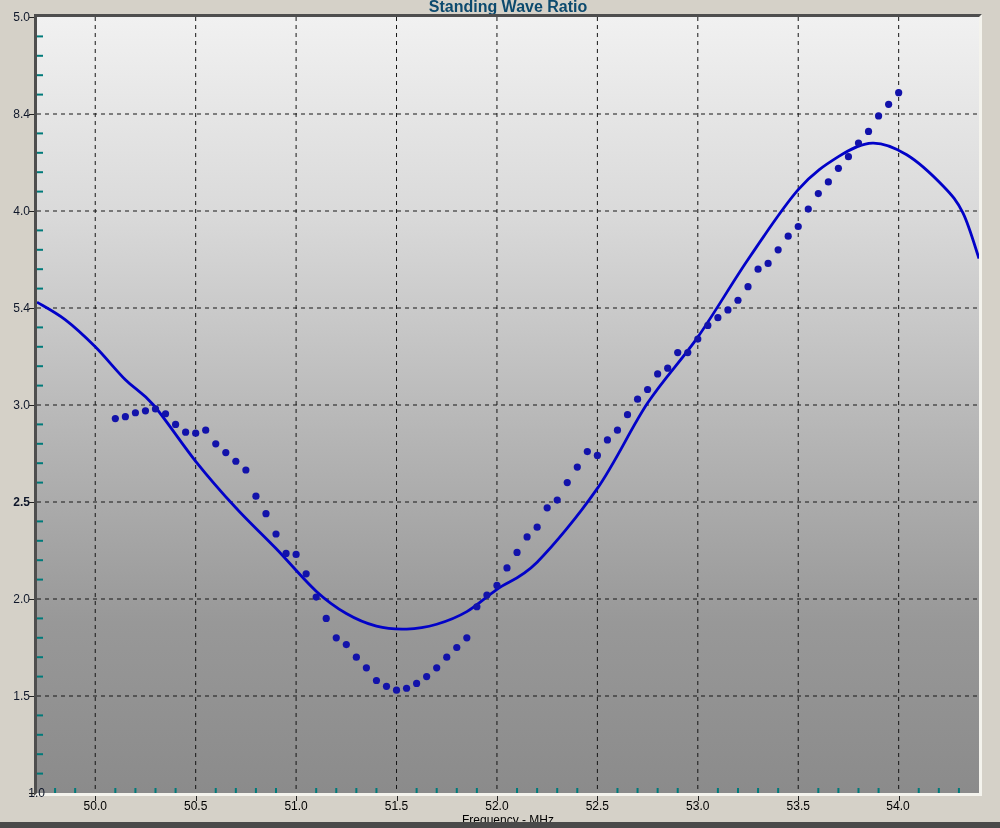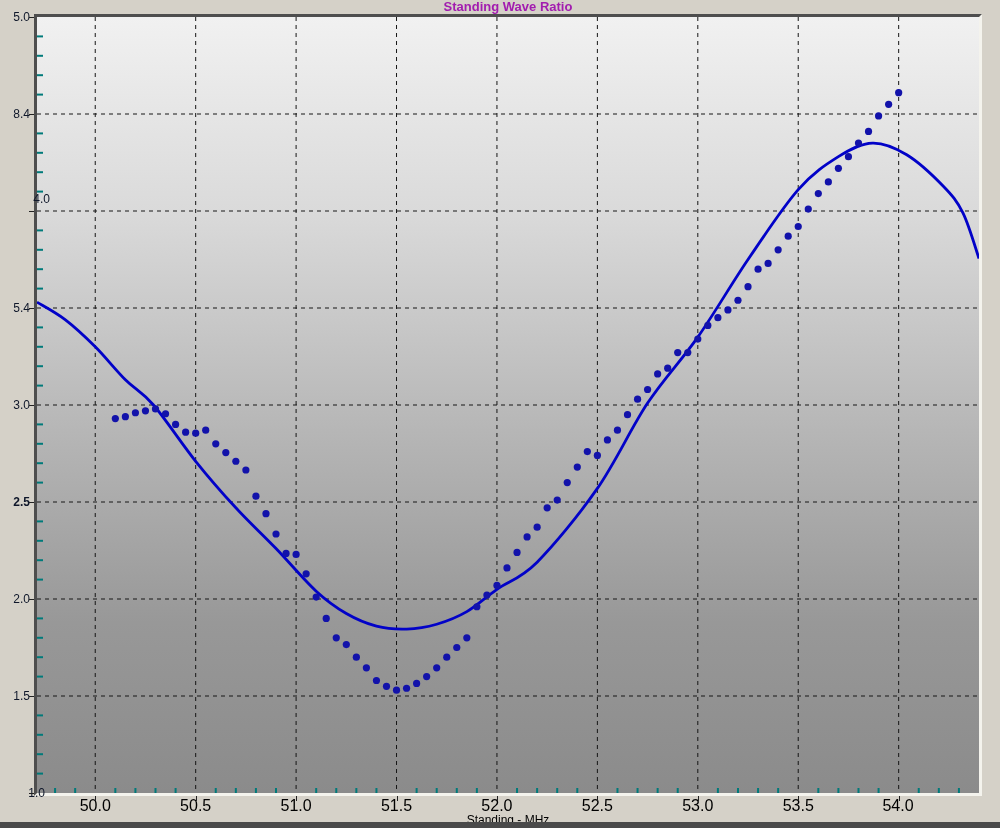--- a/index.html
+++ b/index.html
@@ -4,41 +4,41 @@
 <style>
   html,body{margin:0;padding:0;}
   body{
     width:1000px;height:828px;position:relative;overflow:hidden;
     background:#d5d1c8;
     font-family:"Liberation Sans",sans-serif;
     -webkit-font-smoothing:none;
   }
   .chart-title{
     position:absolute;left:34px;top:0;width:948px;height:14px;
-    text-align:center;font-size:13px;font-weight:bold;color:#a21caf;line-height:14px;
+    text-align:center;font-size:16px;font-weight:bold;color:#0c4a6e;line-height:14px;
   }
   .plot-frame{
     position:absolute;left:34px;top:14px;
     border-top:3px solid #4e4e4e;
     border-left:3px solid #4e4e4e;
     border-bottom:3px solid #f4f3ed;
     border-right:3px solid #f4f3ed;
     width:942px;height:776px;
   }
   .plot-frame svg{
     display:block;width:942px;height:776px;
     background:linear-gradient(180deg,#f1f1f1 0%,#dadada 25%,#b4b4b4 55%,#989898 78%,#8b8b8b 100%);
   }
   .y-tick-label{
     position:absolute;left:0;width:30px;text-align:right;
     font-size:12px;color:#0f172a;height:14px;line-height:14px;
   }
   .x-tick-label{
     position:absolute;width:44px;text-align:center;
-    font-size:16px;color:#000;height:14px;line-height:14px;top:799px;
+    font-size:12px;color:#000;height:14px;line-height:14px;top:799px;
   }
   .y-stub{position:absolute;width:5px;height:1px;background:#222;left:29px;}
   .x-stub{position:absolute;width:1px;height:5px;background:#222;top:796px;}
   .x-axis-title{
     position:absolute;left:34px;top:813px;width:948px;text-align:center;
     font-size:12px;color:#000;height:14px;line-height:14px;
   }
   .window-bottom-border{
     position:absolute;left:0;bottom:0;width:1000px;height:6px;background:#4a4a4a;
   }
@@ -216,21 +216,21 @@
       <circle cx="851.6162046908324" cy="87.30000000000004" r="3.6" fill="#1212aa"></circle>
       <circle cx="861.6588486140728" cy="75.65999999999994" r="3.6" fill="#1212aa"></circle>
     </svg>
 </div>
 
 <div id="axis-labels">
     <div class="y-tick-label" style="top: 10px;">5.0</div>
     <div class="y-stub" style="top: 17px;"></div>
     <div class="y-tick-label" style="top: 107px;">8.4</div>
     <div class="y-stub" style="top: 114px;"></div>
-    <div class="y-tick-label" style="top: 192px; padding-left: 20px;">4.0</div>
+    <div class="y-tick-label" style="top: 204px;">4.0</div>
     <div class="y-stub" style="top: 211px;"></div>
     <div class="y-tick-label" style="top: 301px;">5.4</div>
     <div class="y-stub" style="top: 308px;"></div>
     <div class="y-tick-label" style="top: 398px;">3.0</div>
     <div class="y-stub" style="top: 405px;"></div>
     <div class="y-tick-label" style="top: 495px; font-weight: bold;">2.5</div>
     <div class="y-stub" style="top: 502px;"></div>
     <div class="y-tick-label" style="top: 592px;">2.0</div>
     <div class="y-stub" style="top: 599px;"></div>
     <div class="y-tick-label" style="top: 689px;">1.5</div>
@@ -250,15 +250,15 @@
     <div class="x-tick-label" style="left: 575.38px;">52.5</div>
     <div class="x-stub" style="left: 597.38px;"></div>
     <div class="x-tick-label" style="left: 675.806px;">53.0</div>
     <div class="x-stub" style="left: 697.806px;"></div>
     <div class="x-tick-label" style="left: 776.232px; text-align: center;">53.5</div>
     <div class="x-stub" style="left: 798.232px;"></div>
     <div class="x-tick-label" style="left: 876px;">54.0</div>
     <div class="x-stub" style="left: 898.659px;"></div>
   </div>
 
-<div class="x-axis-title">Standing - MHz</div>
+<div class="x-axis-title">Frequency - MHz</div>
 
 <div class="window-bottom-border"></div>
 
 </body></html>

